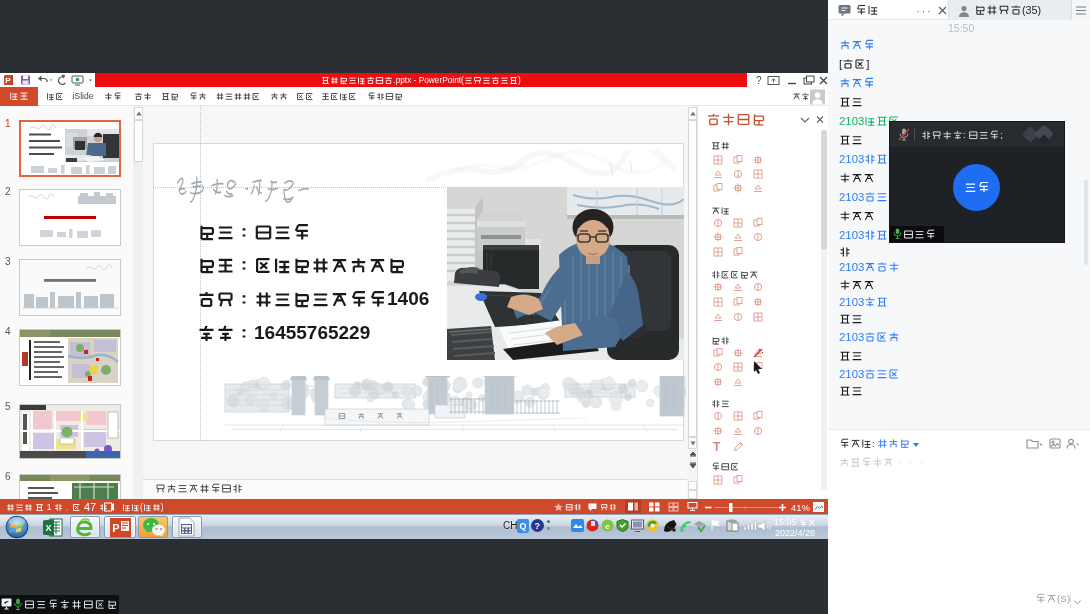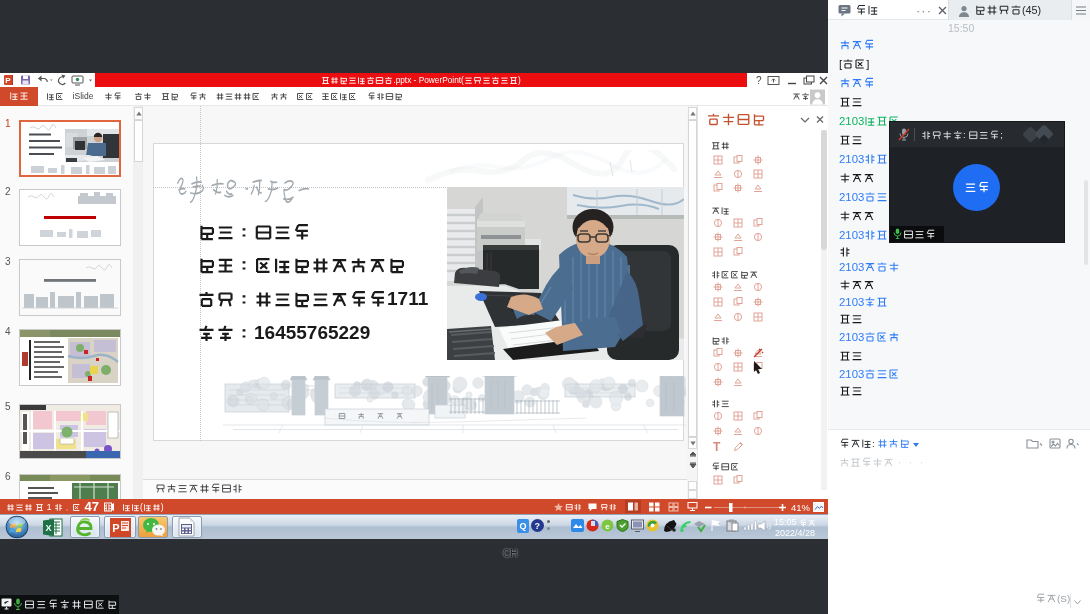--- a/index.html
+++ b/index.html
@@ -256,21 +256,21 @@
 </g>
   </svg>
 <div style="position:absolute;left:197px;top:222px;height:20px;line-height:20px;white-space:nowrap"><svg width="114" height="19" viewBox="0 0 114 19" style="display:inline-block;vertical-align:middle;overflow:visible">
       <path d="M4.5 2.8L4.5 16.2M4.5 5.2L15.9 5.2M15.9 5.2L15.9 10.8M4.5 10.8L15.9 10.8M10.2 10.8L10.2 16.2M4.5 16.2L15.9 16.2M21.8 4.5L35.2 4.5M22.8 9.5L34.2 9.5M21.5 15.2L35.5 15.2M45.6 6.3h2.8M45.6 12.5h2.8M59.8 3.5L73.2 3.5M59.8 15.5L73.2 15.5M59.8 3.5L59.8 15.5M73.2 3.5L73.2 15.5M59.8 9.5L73.2 9.5M78.8 4.5L92.2 4.5M79.8 9.5L91.2 9.5M78.5 15.2L92.5 15.2M101.2 2.1L98.8 7.8M101.2 2.1L110.9 2.1M99.5 7.8L110.9 7.8M105.2 7.8L105.2 16.5M99.5 12.5L110.9 12.5" stroke="#1a1a1a" stroke-width="2.18" fill="none"></path>
     </svg></div>
 <div style="position:absolute;left:197px;top:255px;height:20px;line-height:20px;white-space:nowrap"><svg width="209" height="19" viewBox="0 0 209 19" style="display:inline-block;vertical-align:middle;overflow:visible">
       <path d="M4.5 2.8L4.5 16.2M4.5 5.2L15.9 5.2M15.9 5.2L15.9 10.8M4.5 10.8L15.9 10.8M10.2 10.8L10.2 16.2M4.5 16.2L15.9 16.2M21.8 3.8L35.2 3.8M22.1 9.5L34.9 9.5M21.5 15.5L35.5 15.5M28.5 3.8L28.5 15.5M45.6 6.3h2.8M45.6 12.5h2.8M60.1 3.1L72.5 3.1M60.1 3.1L60.1 15.9M60.1 15.9L72.5 15.9M63.2 6.5L70.2 12.8M70.2 6.5L63.2 12.8M79.1 2.8L79.1 16.2M82.2 5.8L92.2 5.8M82.2 11.2L92.2 11.2M87.5 5.8L87.5 16.2M82.2 16.2L92.2 16.2M99.5 2.8L99.5 16.2M99.5 5.2L110.9 5.2M110.9 5.2L110.9 10.8M99.5 10.8L110.9 10.8M105.2 10.8L105.2 16.2M99.5 16.2L110.9 16.2M120.2 2.5L120.2 16.5M126.8 2.5L126.8 16.5M116.5 6.5L130.5 6.5M116.5 12.5L130.5 12.5M135.8 4.1L149.2 4.1M142.5 4.1L136.8 15.9M142.5 4.1L148.2 15.9M139.5 10.3L145.5 10.3M154.8 6.2L168.2 6.2M161.5 2.5L161.5 10.5M156.8 10.5L166.2 10.5M156.8 10.5L156.8 16.2M166.2 10.5L166.2 16.2M173.8 4.1L187.2 4.1M180.5 4.1L174.8 15.9M180.5 4.1L186.2 15.9M177.5 10.3L183.5 10.3M194.5 2.8L194.5 16.2M194.5 5.2L205.9 5.2M205.9 5.2L205.9 10.8M194.5 10.8L205.9 10.8M200.2 10.8L200.2 16.2M194.5 16.2L205.9 16.2" stroke="#1a1a1a" stroke-width="2.18" fill="none"></path>
     </svg></div>
 <div style="position:absolute;left:197px;top:289px;height:20px;line-height:20px;white-space:nowrap"><svg width="190" height="19" viewBox="0 0 190 19" style="display:inline-block;vertical-align:middle;overflow:visible">
       <path d="M2.5 4.8L16.5 4.8M9.5 2.1L9.5 4.8M4.8 9.2L14.2 9.2M4.8 9.2L4.8 15.9M14.2 9.2L14.2 15.9M4.8 15.9L14.2 15.9M22.5 3.5L34.5 3.5M22.5 3.5L22.5 9.8M34.5 3.5L34.5 9.8M22.5 9.8L34.5 9.8M25.2 9.8L23.5 16.2M31.8 9.8L33.5 16.2M45.6 6.3h2.8M45.6 12.5h2.8M63.2 2.5L63.2 16.5M69.8 2.5L69.8 16.5M59.5 6.5L73.5 6.5M59.5 12.5L73.5 12.5M78.8 4.5L92.2 4.5M79.8 9.5L91.2 9.5M78.5 15.2L92.5 15.2M99.5 2.8L99.5 16.2M99.5 5.2L110.9 5.2M110.9 5.2L110.9 10.8M99.5 10.8L110.9 10.8M105.2 10.8L105.2 16.2M99.5 16.2L110.9 16.2M116.8 4.5L130.2 4.5M117.8 9.5L129.2 9.5M116.5 15.2L130.5 15.2M135.8 4.1L149.2 4.1M142.5 4.1L136.8 15.9M142.5 4.1L148.2 15.9M139.5 10.3L145.5 10.3M158.2 2.1L155.8 7.8M158.2 2.1L167.9 2.1M156.5 7.8L167.9 7.8M162.2 7.8L162.2 16.5M156.5 12.5L167.9 12.5M177.2 2.1L174.8 7.8M177.2 2.1L186.9 2.1M175.5 7.8L186.9 7.8M181.2 7.8L181.2 16.5M175.5 12.5L186.9 12.5" stroke="#1a1a1a" stroke-width="2.18" fill="none"></path>
-    </svg><span style="font-size:19.0px;color:#1a1a1a;font-weight:bold;vertical-align:middle">1711</span></div>
+    </svg><span style="font-size:19.0px;color:#1a1a1a;font-weight:bold;vertical-align:middle">1406</span></div>
 <div style="position:absolute;left:197px;top:323px;height:20px;line-height:20px;white-space:nowrap"><svg width="57" height="19" viewBox="0 0 57 19" style="display:inline-block;vertical-align:middle;overflow:visible">
       <path d="M9.5 1.8L8.2 5.2M2.5 5.8L16.5 5.8M6.2 9.8L12.8 9.8M4.1 13.8L14.9 13.8M9.5 9.8L9.5 16.9M28.5 1.8L27.2 5.2M21.5 5.8L35.5 5.8M25.2 9.8L31.8 9.8M23.1 13.8L33.9 13.8M28.5 9.8L28.5 16.9M45.6 6.3h2.8M45.6 12.5h2.8" stroke="#1a1a1a" stroke-width="2.18" fill="none"></path>
     </svg><span style="font-size:19.0px;color:#1a1a1a;font-weight:bold;vertical-align:middle">16455765229</span></div>
 <svg style="position:absolute;left:447px;top:187px" width="237" height="173" viewBox="0 0 237 173">
 <defs>
       <filter id="pb" x="-2%" y="-2%" width="104%" height="104%">
         <feGaussianBlur stdDeviation="0.65"></feGaussianBlur>
       </filter>
     </defs>
 <g filter="url(#pb)">
@@ -674,21 +674,21 @@
   </svg>
 <div style="position:absolute;left:821px;top:130px;width:6px;height:360px;background:#f2f2f2;"></div>
 <div style="position:absolute;left:821px;top:130px;width:6px;height:120px;background:#d8d8d8;border-radius:3px;"></div>
 <div style="position:absolute;left:0px;top:499px;width:828px;height:15px;background:#d1492b;"></div>
 <div style="position:absolute;left:6px;top:501px;height:12px;line-height:12px;white-space:nowrap"><svg width="27" height="9" viewBox="0 0 27 9" style="display:inline-block;vertical-align:middle;overflow:visible">
       <path d="M2.9 1.2L2.9 7.8M6.1 1.2L6.1 7.8M1.2 3.1L7.8 3.1M1.2 5.9L7.8 5.9M10.3 2.1L16.7 2.1M10.8 4.5L16.2 4.5M10.2 7.2L16.8 7.2M20.9 1.2L20.9 7.8M24.1 1.2L24.1 7.8M19.2 3.1L25.8 3.1M19.2 5.9L25.8 5.9" stroke="#ffffff" stroke-width="0.90" fill="none"></path>
     </svg><span style="font-size:8.5px;color:#ffffff;font-weight:normal;vertical-align:middle"> </span><svg width="9" height="9" viewBox="0 0 9 9" style="display:inline-block;vertical-align:middle;overflow:visible">
       <path d="M1.2 1.6L7.8 1.6M2.6 1.6L2.6 7.5M6.4 1.6L6.4 7.5M1.2 7.5L7.8 7.5M2.6 4.5L6.4 4.5" stroke="#ffffff" stroke-width="0.90" fill="none"></path>
     </svg><span style="font-size:8.5px;color:#ffffff;font-weight:normal;vertical-align:middle"> 1 </span><svg width="27" height="9" viewBox="0 0 27 9" style="display:inline-block;vertical-align:middle;overflow:visible">
       <path d="M3.3 1.2L3.3 7.8M5.9 1.2L5.9 7.8M1.2 2.9L3.3 2.9M5.9 2.9L7.8 2.9M1.2 5.5L3.3 5.5M5.9 5.5L7.8 5.5M12.6 7.0h0.9M19.5 1.5L25.4 1.5M19.5 1.5L19.5 7.5M19.5 7.5L25.4 7.5M20.9 3.1L24.2 6.1M24.2 3.1L20.9 6.1" stroke="#ffffff" stroke-width="0.90" fill="none"></path>
-    </svg><span style="font-size:13px;color:#ffffff;font-weight:bold;vertical-align:middle"> 47 </span><svg width="9" height="9" viewBox="0 0 9 9" style="display:inline-block;vertical-align:middle;overflow:visible">
+    </svg><span style="font-size:11px;color:#ffffff;font-weight:normal;vertical-align:middle"> 47 </span><svg width="9" height="9" viewBox="0 0 9 9" style="display:inline-block;vertical-align:middle;overflow:visible">
       <path d="M3.3 1.2L3.3 7.8M5.9 1.2L5.9 7.8M1.2 2.9L3.3 2.9M5.9 2.9L7.8 2.9M1.2 5.5L3.3 5.5M5.9 5.5L7.8 5.5" stroke="#ffffff" stroke-width="0.90" fill="none"></path>
     </svg></div>
 <svg style="position:absolute;left:104px;top:502px" width="10" height="10" viewBox="0 0 10 10">
     <rect x="0.5" y="1" width="7" height="8" fill="none" stroke="#fff"></rect>
     <path d="M8 2l2-1v8l-2-1" fill="#fff"></path>
   </svg>
 <div style="position:absolute;left:122px;top:501px;height:12px;line-height:12px;white-space:nowrap"><svg width="18" height="9" viewBox="0 0 18 9" style="display:inline-block;vertical-align:middle;overflow:visible">
       <path d="M1.5 1.3L1.5 7.7M2.9 2.8L7.7 2.8M2.9 5.3L7.7 5.3M5.5 2.8L5.5 7.7M2.9 7.7L7.7 7.7M10.5 1.3L10.5 7.7M11.9 2.8L16.7 2.8M11.9 5.3L16.7 5.3M14.5 2.8L14.5 7.7M11.9 7.7L16.7 7.7" stroke="#ffffff" stroke-width="0.90" fill="none"></path>
     </svg><span style="font-size:8.5px;color:#ffffff;font-weight:normal;vertical-align:middle">(</span><svg width="18" height="9" viewBox="0 0 18 9" style="display:inline-block;vertical-align:middle;overflow:visible">
       <path d="M1.5 1.3L1.5 7.7M2.9 2.8L7.7 2.8M2.9 5.3L7.7 5.3M5.5 2.8L5.5 7.7M2.9 7.7L7.7 7.7M11.9 1.2L11.9 7.8M15.1 1.2L15.1 7.8M10.2 3.1L16.8 3.1M10.2 5.9L16.8 5.9" stroke="#ffffff" stroke-width="0.90" fill="none"></path>
@@ -795,21 +795,21 @@
 <rect x="4" y="8" width="9" height="2.5" fill="#e8eaf4"></rect>
 <g fill="#fff">
       <rect x="4" y="11.5" width="2" height="1.6"></rect>
       <rect x="7.5" y="11.5" width="2" height="1.6"></rect>
       <rect x="11" y="11.5" width="2" height="1.6"></rect>
 <rect x="4" y="14.5" width="2" height="1.6"></rect>
       <rect x="7.5" y="14.5" width="2" height="1.6"></rect>
       <rect x="11" y="14.5" width="2" height="1.6"></rect>
     </g>
   </svg>
-<div style="position:absolute;left:503px;top:548px;font-size:10px;color:#1a1a1a;text-shadow:0 0 2px #fff">CH</div>
+<div style="position:absolute;left:503px;top:520px;font-size:10px;color:#1a1a1a;text-shadow:0 0 2px #fff">CH</div>
 <div style="position:absolute;left:517px;top:519px;width:12px;height:14px;background:#3a8fe8;border-radius:2px;"></div>
 <div style="position:absolute;left:519.5px;top:521px;font-size:9px;color:#fff;font-weight:bold">Q</div>
 <div style="position:absolute;left:531px;top:519px;width:13px;height:13px;background:#23398f;border-radius:50%;"></div>
 <div style="position:absolute;left:534.5px;top:521px;font-size:9px;color:#fff;font-weight:bold">?</div>
 <div style="position:absolute;left:547px;top:520px;width:3px;height:3px;background:#666;border-radius:50%;"></div>
 <div style="position:absolute;left:547px;top:527px;width:3px;height:3px;background:#888;border-radius:50%;"></div>
 <svg style="position:absolute;left:571px;top:519px" width="14" height="14" viewBox="0 0 14 14">
     <rect width="13" height="13" rx="2" fill="#2e8ae6"></rect>
     <path d="M2 9l3-4 2.5 3 2-2 2 3z" fill="#fff"></path>
   </svg>
@@ -898,21 +898,21 @@
 <div style="position:absolute;left:916px;top:3px;font-size:13px;color:#7e858c;letter-spacing:1px">···</div>
 <svg style="position:absolute;left:938px;top:6px" width="9" height="9" viewBox="0 0 9 9">
     <path d="M1 1l7 7M8 1l-7 7" stroke="#5a6066" stroke-width="1.3"></path>
   </svg>
 <svg style="position:absolute;left:958px;top:5px" width="12" height="12" viewBox="0 0 12 12">
     <circle cx="6" cy="3.6" r="2.6" fill="#7d8892"></circle>
     <path d="M1 12c0-3 2.2-4.8 5-4.8s5 1.8 5 4.8z" fill="#7d8892"></path>
   </svg>
 <div style="position:absolute;left:974px;top:4px;white-space:nowrap"><svg width="48" height="12" viewBox="0 0 48 12" style="display:inline-block;vertical-align:middle;overflow:visible">
       <path d="M2.8 1.8L2.8 10.2M2.8 3.3L10.0 3.3M10.0 3.3L10.0 6.8M2.8 6.8L10.0 6.8M6.4 6.8L6.4 10.2M2.8 10.2L10.0 10.2M15.9 1.6L15.9 10.4M20.1 1.6L20.1 10.4M13.6 4.1L22.4 4.1M13.6 7.9L22.4 7.9M26.2 2.2L33.8 2.2M26.2 2.2L26.2 6.2M33.8 2.2L33.8 6.2M26.2 6.2L33.8 6.2M27.9 6.2L26.8 10.2M32.1 6.2L33.2 10.2M37.6 3.0L46.4 3.0M42.0 1.4L42.0 3.0M39.0 5.8L45.0 5.8M39.0 5.8L39.0 10.0M45.0 5.8L45.0 10.0M39.0 10.0L45.0 10.0" stroke="#23272b" stroke-width="1.02" fill="none"></path>
-    </svg><span style="font-size:10.8px;color:#23272b;font-weight:normal;vertical-align:middle">(45)</span></div>
+    </svg><span style="font-size:10.8px;color:#23272b;font-weight:normal;vertical-align:middle">(35)</span></div>
 <svg style="position:absolute;left:1076px;top:6px" width="10" height="9" viewBox="0 0 10 9">
     <path d="M0 1h10M0 4.5h10M0 8h10" stroke="#767c83" stroke-width="1.2"></path>
   </svg>
 <div style="position:absolute;left:948px;top:22px;font-size:10.5px;color:#b8bcc1">15:50</div>
 <div style="position:absolute;left:839px;top:39px;white-space:nowrap"><svg width="36" height="12" viewBox="0 0 36 12" style="display:inline-block;vertical-align:middle;overflow:visible">
       <path d="M1.8 3.9L10.2 3.9M6.0 1.6L6.0 6.6M3.0 6.6L9.0 6.6M3.0 6.6L3.0 10.2M9.0 6.6L9.0 10.2M13.8 2.6L22.2 2.6M18.0 2.6L14.4 10.0M18.0 2.6L21.6 10.0M16.1 6.5L19.9 6.5M27.9 1.4L26.4 4.9M27.9 1.4L34.0 1.4M26.8 4.9L34.0 4.9M30.4 4.9L30.4 10.4M26.8 7.9L34.0 7.9" stroke="#2f7cf6" stroke-width="1.07" fill="none"></path>
     </svg></div>
 <div style="position:absolute;left:839px;top:58px;white-space:nowrap"><span style="font-size:11.4px;color:#17191b;font-weight:normal;vertical-align:middle">[</span><svg width="24" height="12" viewBox="0 0 24 12" style="display:inline-block;vertical-align:middle;overflow:visible">
       <path d="M1.6 3.0L10.4 3.0M6.0 1.4L6.0 3.0M3.0 5.8L9.0 5.8M3.0 5.8L3.0 10.0M9.0 5.8L9.0 10.0M3.0 10.0L9.0 10.0M14.0 2.0L21.8 2.0M14.0 2.0L14.0 10.0M14.0 10.0L21.8 10.0M15.9 4.1L20.3 8.1M20.3 4.1L15.9 8.1" stroke="#17191b" stroke-width="1.07" fill="none"></path>
     </svg><span style="font-size:11.4px;color:#17191b;font-weight:normal;vertical-align:middle">]</span></div>

